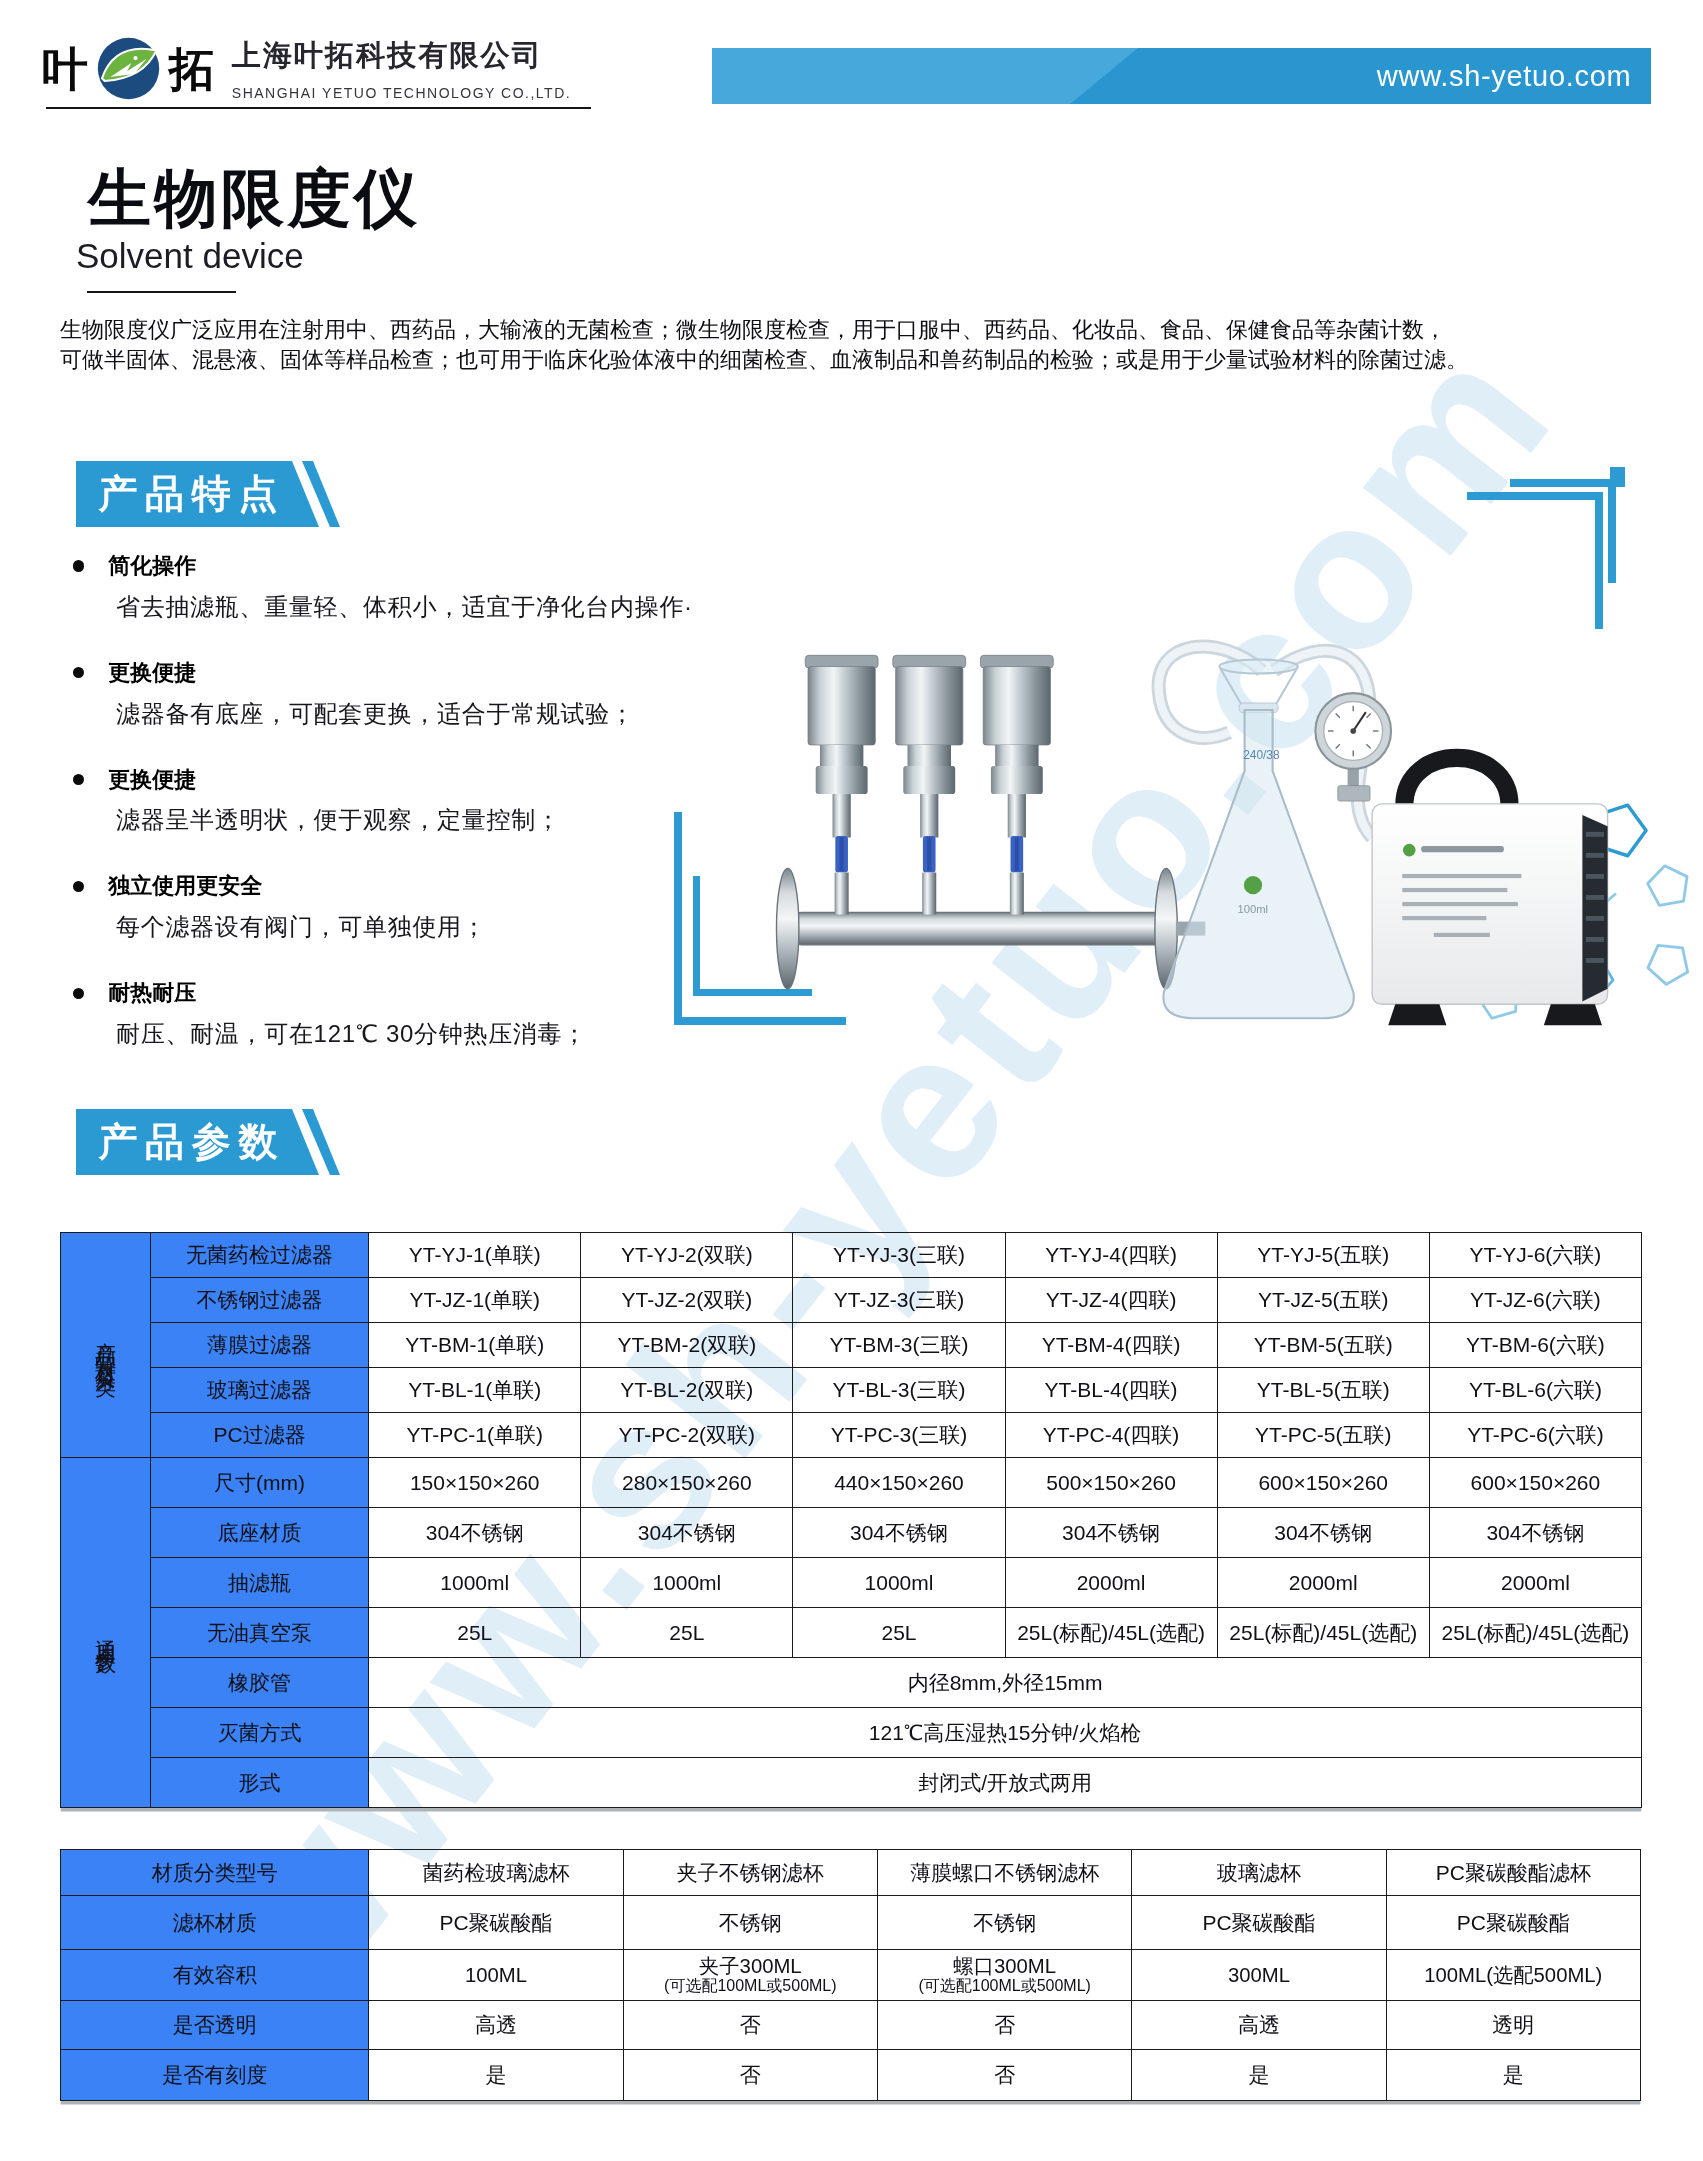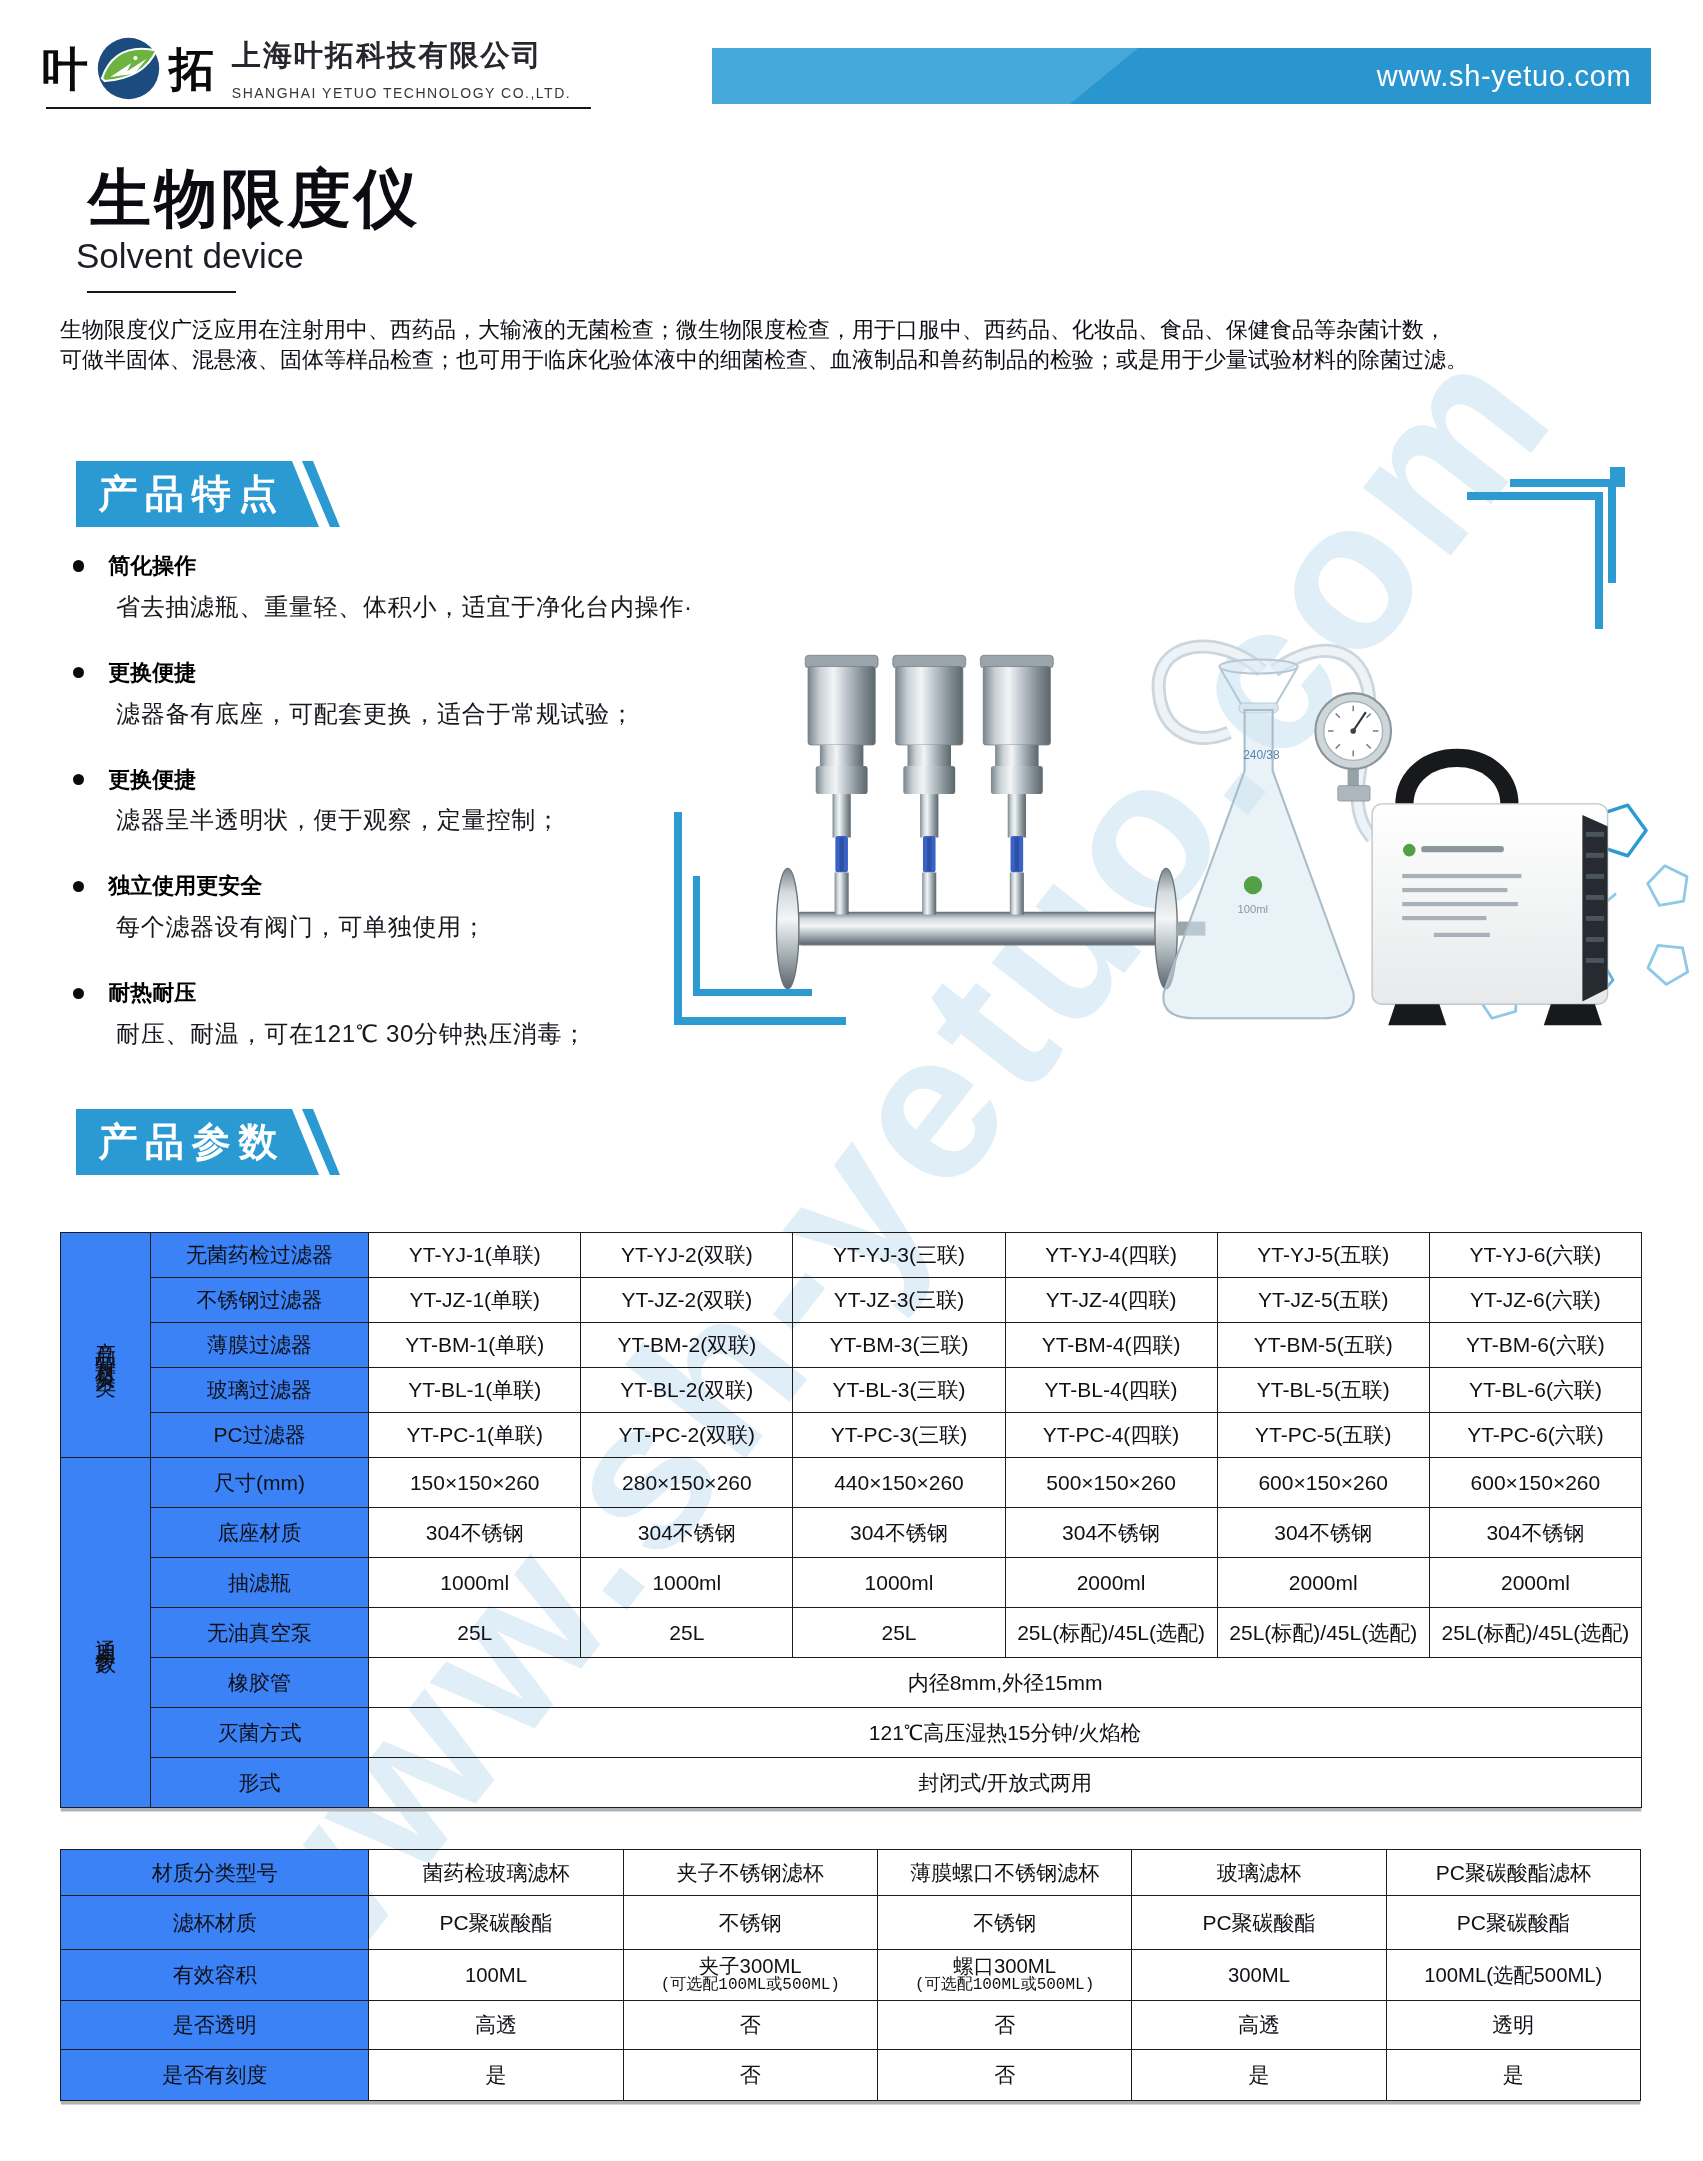--- a/index.html
+++ b/index.html
@@ -59,21 +59,21 @@
   td.blue{background:#3b82f6;color:#fff;}
   td.vlabel{writing-mode:vertical-rl;text-orientation:upright;letter-spacing:4.9px;font-size:22px;padding:0;}
   tr.h63 td{height:44px;}
   tr.h70 td{height:49px;}
   tr.h64 td{height:45px;}
   tr.h75 td{height:53px;}
   tr.h72 td{height:50px;}
   tr.h68 td{height:48px;}
   td.small{font-size:17px;}
   .cell-main{font-size:20.3px;line-height:22.4px;}
-  .cell-sub{font-size:16px;line-height:17.5px;font-family:Liberation Mono, monospace;}
+  .cell-sub{font-size:16px;line-height:17.5px;}
 </style>
 </head>
 <body>
 
 <div class="page">
 
   <div class="watermark">www.sh-yetuo.com</div>
 
   <div class="abs logo-row z2">
     <span class="logo-char">叶</span>

